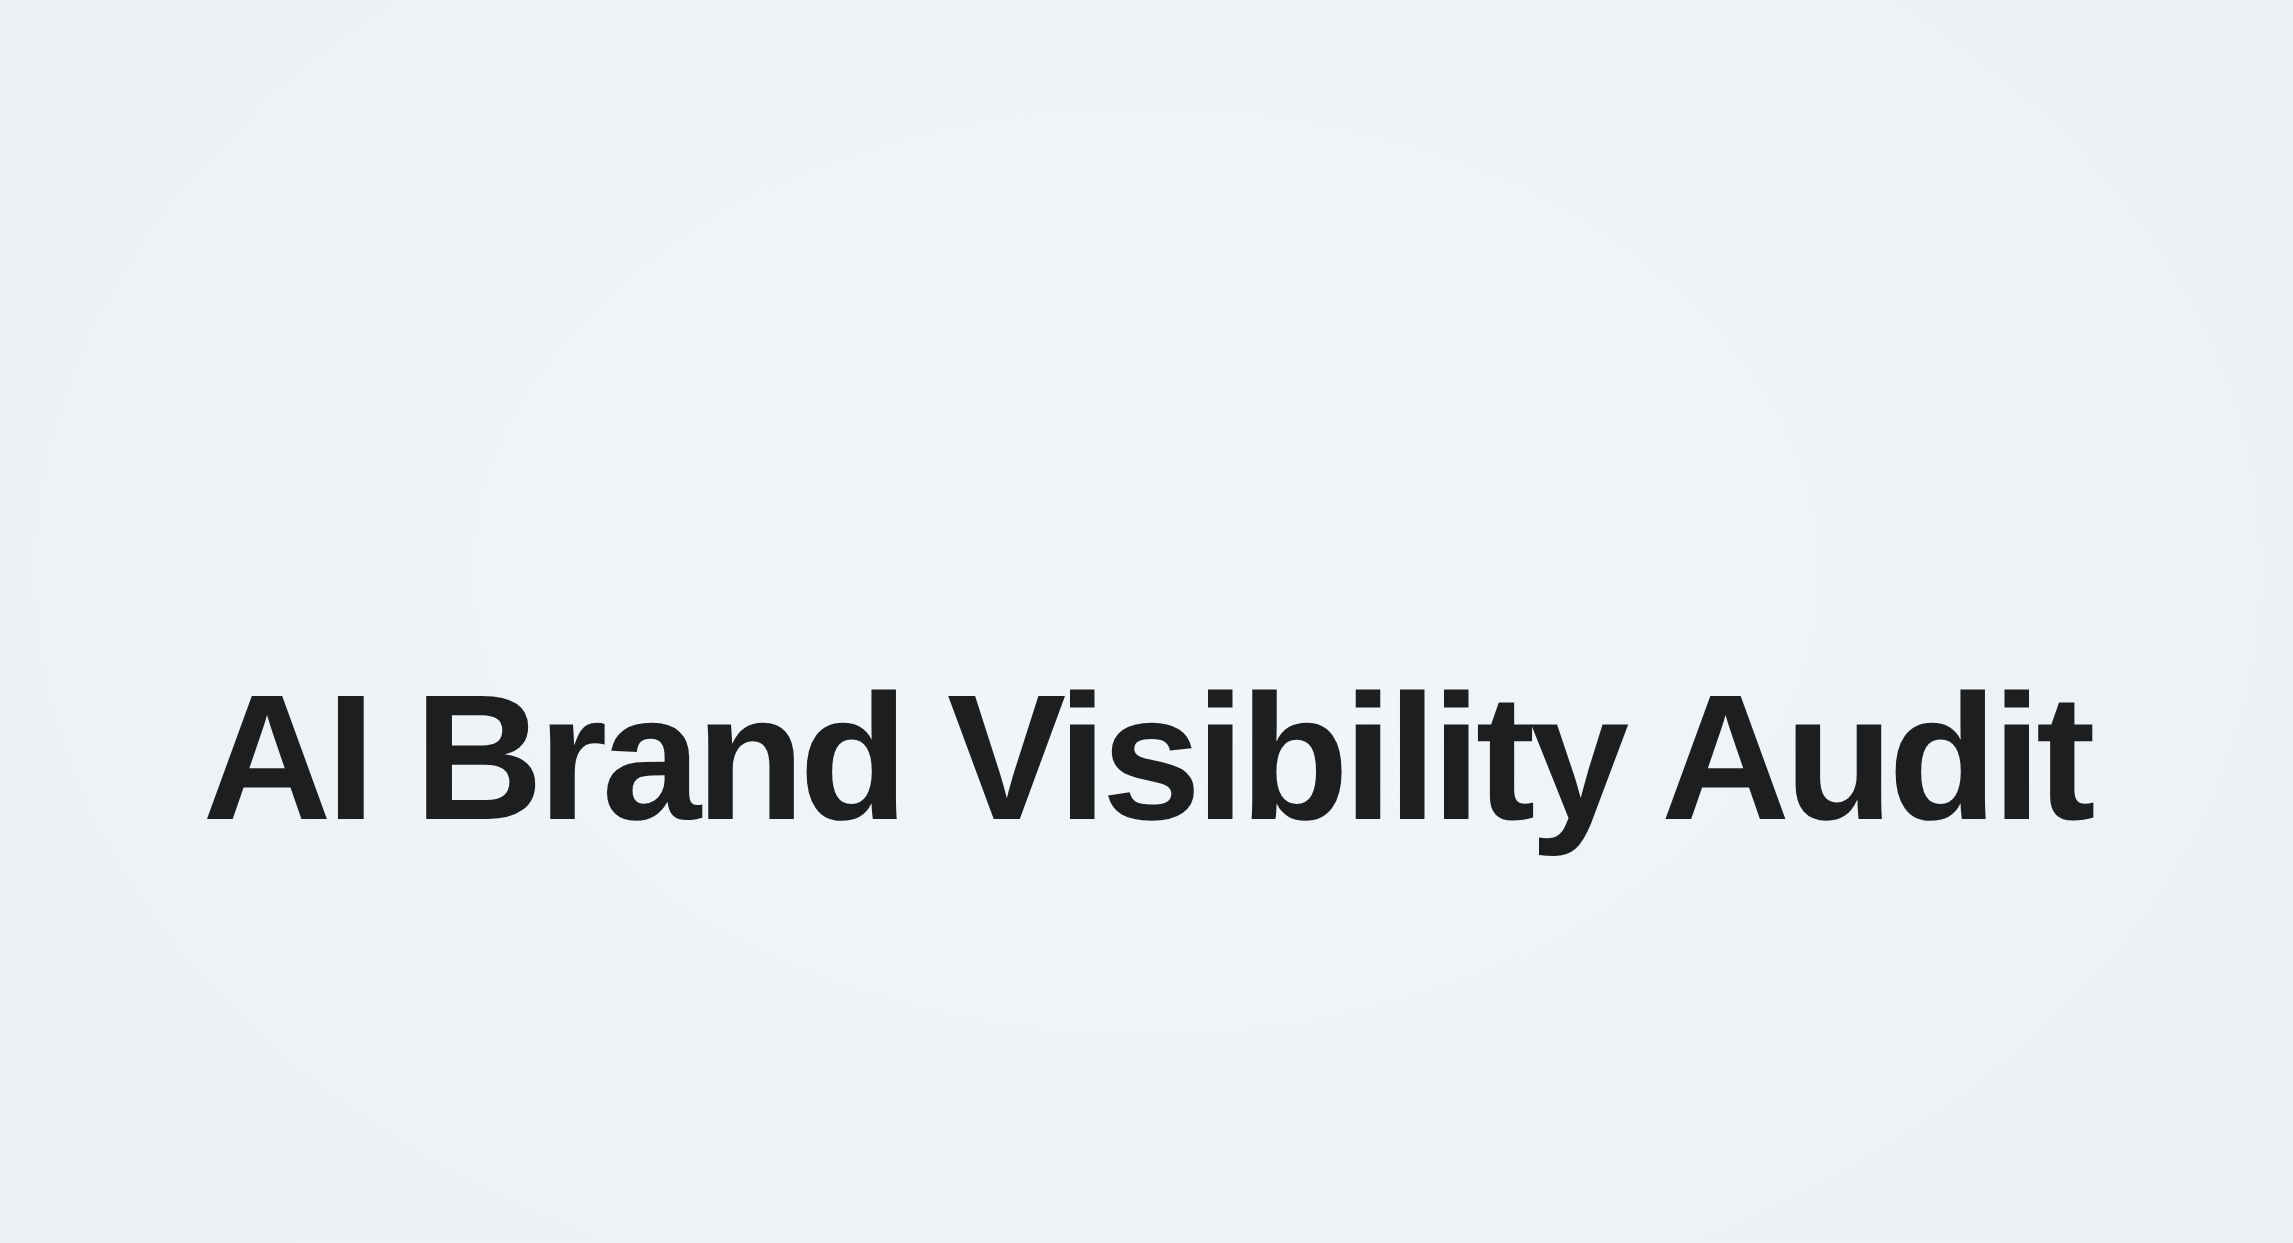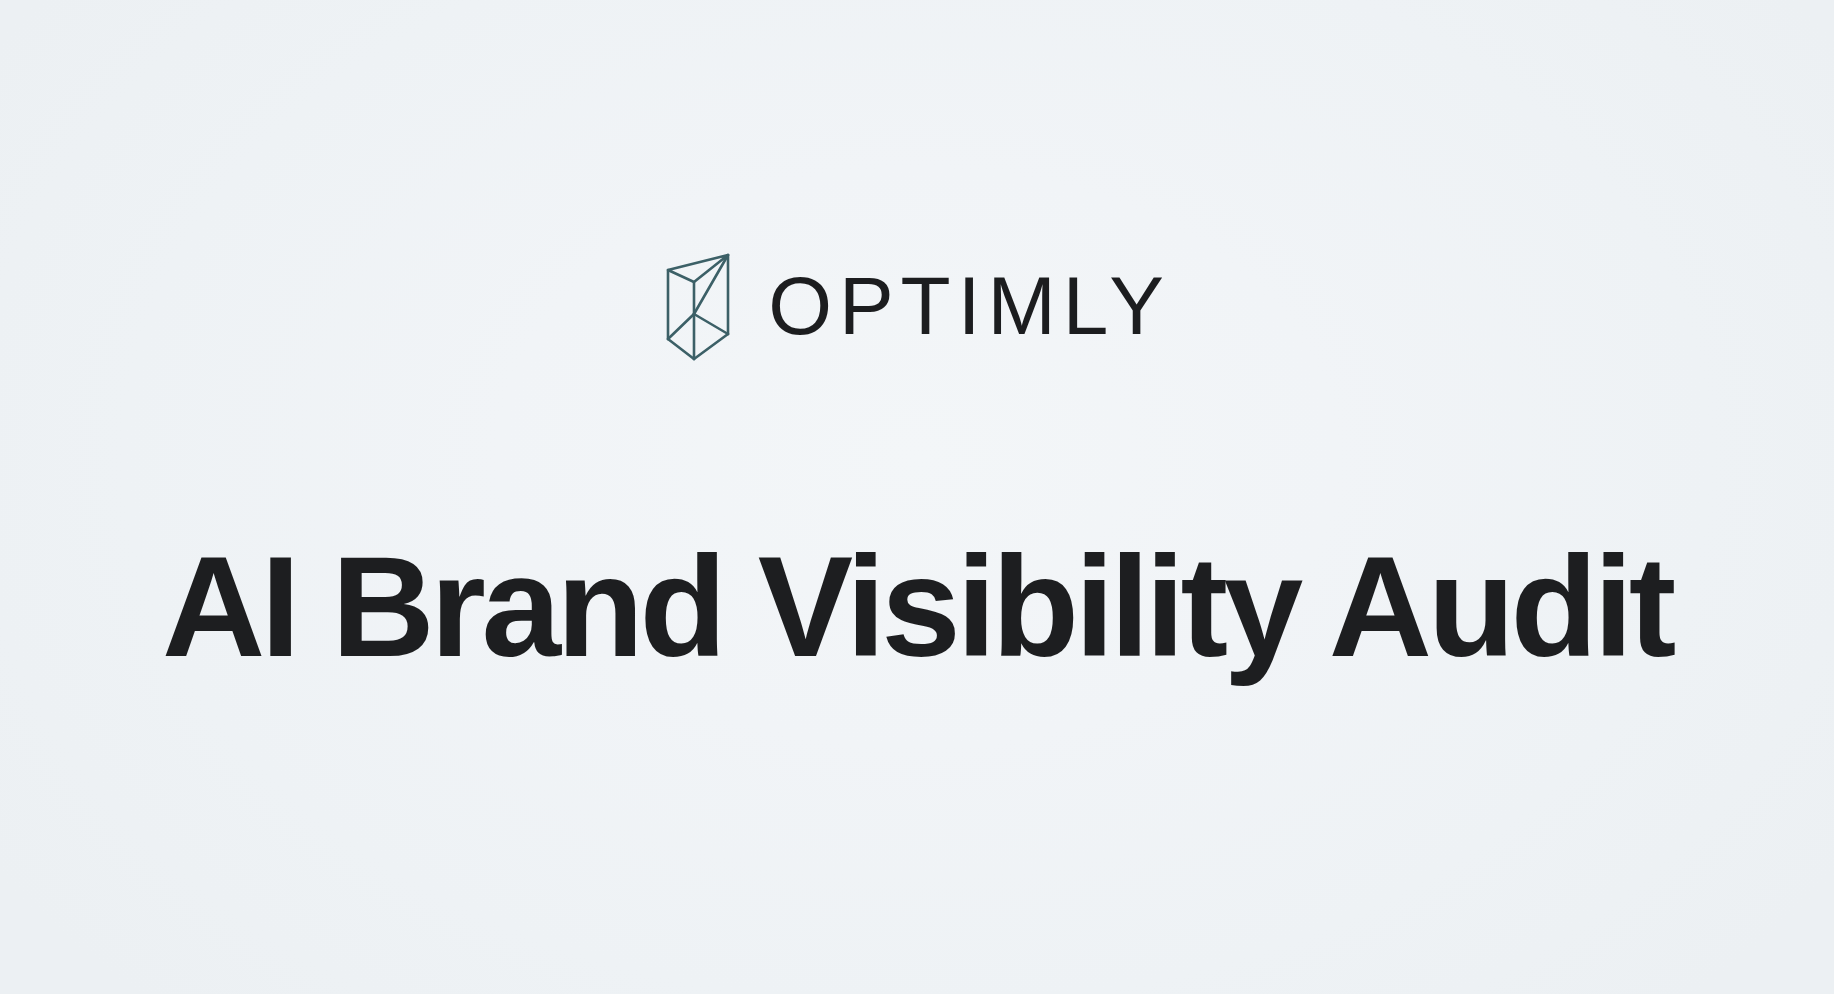--- a/index.html
+++ b/index.html
@@ -84,43 +84,18 @@
     white-space: nowrap;
     text-align: center;
     -webkit-font-smoothing: antialiased;
   }
 </style>
 </head>
 <body>
 
 <div id="slide">
 
-  <div class="brand-lockup">
-
-    <svg class="brand-mark" viewBox="0 0 76 116" xmlns="http://www.w3.org/2000/svg" fill="none" stroke="#3c6067" stroke-width="2.6" stroke-linejoin="round" stroke-linecap="round">
-
-      <path d="M72 8 L12 23 L38 35 Z"></path>
-
-      <path d="M12 23 L12 92"></path>
-
-      <path d="M72 8 L72 87"></path>
-
-      <path d="M38 35 L38 112"></path>
-
-      <path d="M72 8 L38 67"></path>
-
-      <path d="M38 67 L12 92"></path>
-
-      <path d="M12 92 L38 112"></path>
-
-      <path d="M38 112 L72 87"></path>
-
-      <path d="M38 67 L72 87"></path>
-    </svg>
-
-    <div class="brand-wordmark">OPTIMLY</div>
-  </div>
 
   <div class="headline-wrap">
     <h1 class="headline">AI Brand Visibility Audit</h1>
   </div>
 
 </div>
 
 </body></html>

